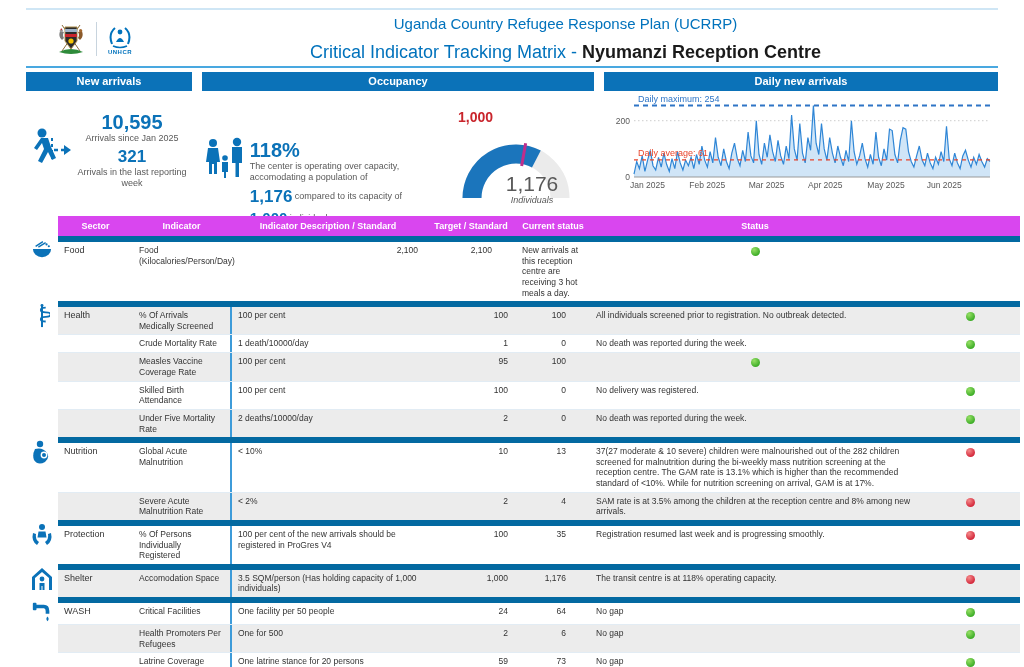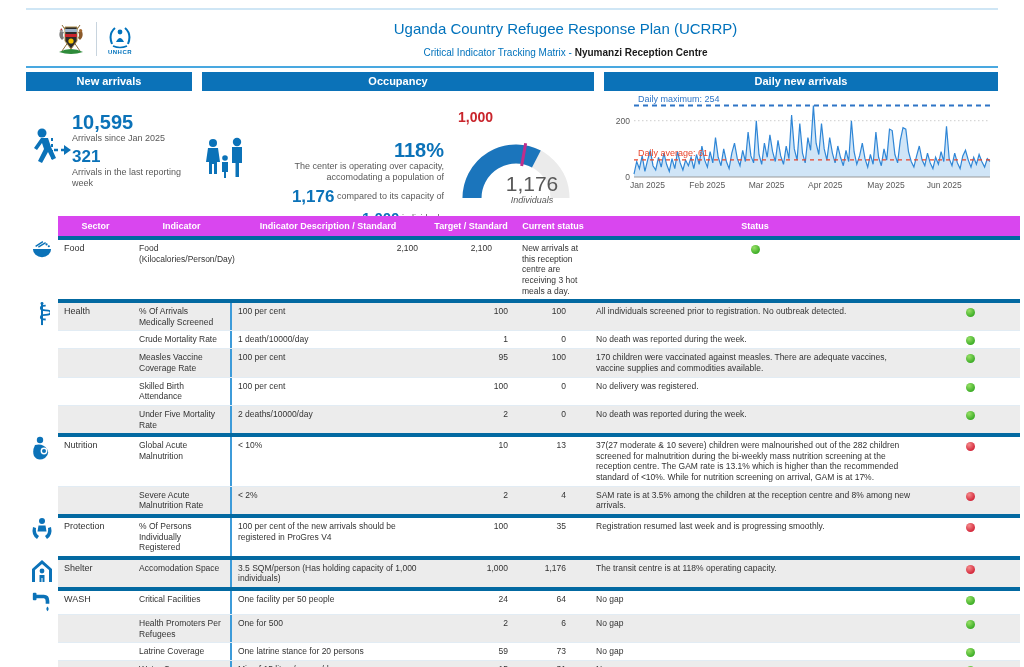--- a/index.html
+++ b/index.html
@@ -9,56 +9,56 @@
   .top-rule { height:2px; background:#cfe6f5; margin-bottom:4px; }
 
   
   .hdr { display:flex; align-items:center; height:50px; }
   .logos { display:flex; align-items:center; gap:10px; padding-left:30px; }
   .logo-sep { width:1px; height:34px; background:#c8d4de; }
   .unhcr-wrap { display:flex; flex-direction:column; align-items:center; }
   .unhcr-txt { font-size:6px; font-weight:bold; color:#0072BC; letter-spacing:.5px; margin-top:-1px; }
   .titles { flex:1; text-align:center; }
   .t1 { color:#0072BC; font-size:15px; }
-  .t2 { color:#0072BC; font-size:10px; margin-top:10px; }
+  .t2 { color:#0072BC; font-size:18px; margin-top:10px; }
   .t2 b { color:#1a1a1a; }
   .asof { width:160px; font-size:8px; text-align:right; padding-right:6px; border-right:1px solid #d7dfe6; height:34px; display:flex; align-items:flex-start; justify-content:flex-end; padding-top:6px; gap:5px; }
   .asof .dates { color:#2e86d6; font-style:italic; }
   .hdr-rule { height:2px; background:#49a8e0; margin-top:2px; }
 
   
   .panels { display:flex; margin-top:4px; height:136px; }
   .panel-head { background:#0B72B8; color:#fff; font-weight:bold; font-size:11px; text-align:center; padding:3px 0 4px 0; }
   .panel { display:flex; flex-direction:column; }
   .p1 { width:188px; }
   .p2 { width:392px; }
   .p3 { flex:1; }
   .pdiv { width:1px; background:#bcdcf0; margin:8px 5px 4px 5px; }
   .p1-body { flex:1; display:flex; align-items:center; }
-  .p1-text { flex:1; }
+  .p1-text { flex:1; text-align:center; }
   .bignum { color:#0B72B8; font-weight:bold; font-size:20px; line-height:1.1; }
   .midnum { color:#0B72B8; font-weight:bold; font-size:17px; line-height:1.15; margin-top:4px; }
   .cap { color:#595959; font-size:9px; line-height:1.2; }
   .p2-body { flex:1; display:flex; align-items:center; }
   .p2-icon { width:48px; display:flex; justify-content:center; }
-  .p2-text { width:195px; text-align:right; font-size:9px; color:#595959; line-height:1.25;margin-top:48px; }
+  .p2-text { width:195px; text-align:left; font-size:9px; color:#595959; line-height:1.25;margin-top:48px; }
   .inline-big { color:#0B72B8; font-weight:bold; font-size:17px; vertical-align:middle; }
   .inline-mid { color:#0B72B8; font-weight:bold; font-size:15px; vertical-align:middle; }
   .gauge-wrap { flex:1; display:flex; justify-content:center; }
   .p3-body { flex:1; padding-top:2px; }
 
   
   .tbl { margin-top:8px; --cols:75px 97px 196px 90px 74px 330px 100px; }
   .t-headrow { display:flex; }
   .gutter { flex:0 0 32px; width:32px; background:#fff; display:flex; justify-content:center; align-items:flex-start; padding-top:3px; }
   .head-body { flex:1; display:grid; grid-template-columns:var(--cols); background:#d946ef; color:#fff; font-weight:bold; font-size:9px; }
   .head-body .hc { padding:5px 4px; text-align:center; display:flex; align-items:flex-start; justify-content:center; }
   .t-row { display:flex; }
   .row-body { flex:1; display:grid; grid-template-columns:var(--cols); border-top:1px solid #e2ecf4; }
-  .t-row.group-start .row-body { border-top:4px solid #0369a1; }
+  .t-row.group-start .row-body { border-top:6px solid #0369a1; }
   .t-row:nth-child(even) .row-body { background:#ECECEC; }
   .cell { font-size:8.5px; line-height:1.25; padding:3px 6px; color:#333; }
   .c-sector { font-size:9px; }
   .c-desc { border-left:2px solid #3D9BD9; white-space:pre-line; }
   .c-target { text-align:right; padding-right:8px; }
   .c-current { text-align:right; padding-right:24px; }
   .c-status { display:flex; justify-content:center; align-items:flex-start; padding-top:5px; }
   .dot { width:9px; height:9px; border-radius:50%; display:inline-block; }
   .dot.no-gap { background:radial-gradient(circle at 35% 30%, #97e065, #3fae29 70%); }
   .dot.gap { background:radial-gradient(circle at 35% 30%, #f58a8a, #d42a3d 70%); }
@@ -253,21 +253,20 @@
           </div>
         </div>
         <div class="t-row">
           <div class="gutter"></div>
           <div class="row-body">
             <div class="cell c-sector"></div>
             <div class="cell c-ind">Measles Vaccine Coverage Rate</div>
             <div class="cell c-desc">100 per cent</div>
             <div class="cell c-target">95</div>
             <div class="cell c-current">100</div>
-            <div class="cell c-comments">170 children were vaccinated against measles. There are adequate vaccines, vaccine supplies and commodities available.</div>
             <div class="cell c-status">
               <span class="dot no-gap"></span>
             </div>
           </div>
         </div>
         <div class="t-row">
           <div class="gutter"></div>
           <div class="row-body">
             <div class="cell c-sector"></div>
             <div class="cell c-ind">Skilled Birth Attendance</div>

